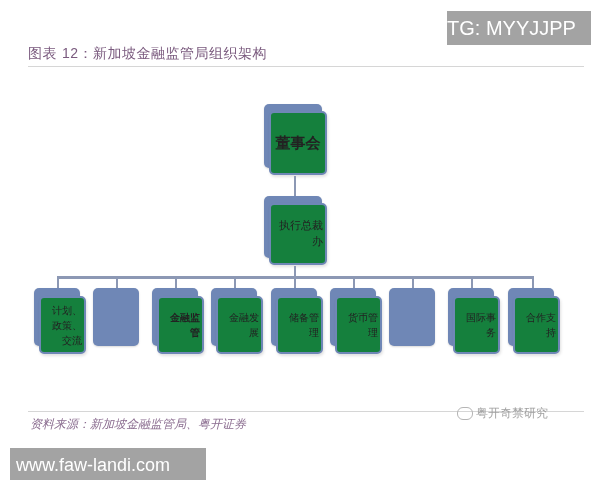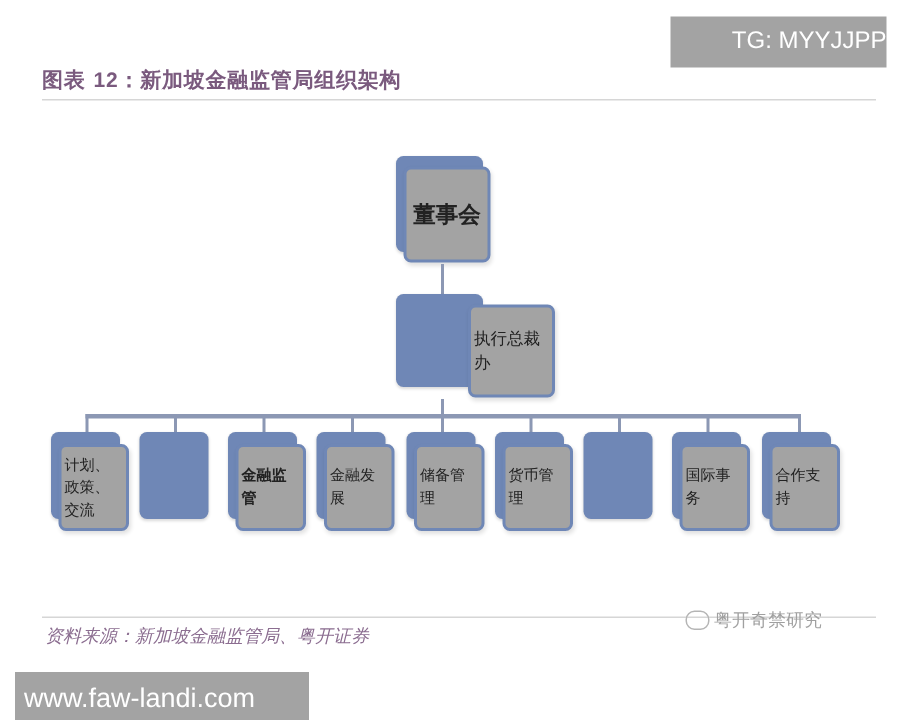--- a/index.html
+++ b/index.html
@@ -1,31 +1,31 @@
 <!DOCTYPE html>
 <html><head>
 <meta charset="utf-8">
 <style>
   html, body { margin:0; padding:0; }
   body { width:600px; height:480px; background:#ffffff; position:relative; overflow:hidden;
          font-family:"DejaVu Serif", serif; }
   .abs { position:absolute; }
   .tg-badge { left:447px; top:11px; width:144px; height:34px; background:#a3a3a3; color:#fff;
-              font-family:"Liberation Sans", sans-serif; font-size:16px; line-height:34px; text-align:right; }
-  .fig-title { left:28px; top:45px; font-size:14px; color:#7a5a7e; font-weight:bold; letter-spacing:0.5px; }
+              font-family:"Liberation Sans", sans-serif; font-size:20px; line-height:34px; text-align:left; }
+  .fig-title { left:28px; top:45px; font-size:14px; color:#7a5a7e; font-weight:normal; letter-spacing:0.5px; }
   .fig-title .num { font-family:"Liberation Sans", sans-serif; }
   .rule { height:1px; background:#d6d6d6; }
   .card { position:absolute; }
   .card .back { position:absolute; left:0; top:0; border-radius:5px; background:#6f87b6;
                 box-shadow:0 1px 2px rgba(0,0,0,0.15); }
-  .card .front { position:absolute; border-radius:5px; background:#a3a3a3; border:2px solid #6f87b6;
-                 box-sizing:border-box; display:flex; align-items:center; justify-content:center; text-align:left;
+  .card .front { position:absolute; border-radius:5px; background:#15803d; border:2px solid #6f87b6;
+                 box-sizing:border-box; display:flex; align-items:center; justify-content:center; text-align:right;
                  font-size:10px; color:#222; line-height:1.5; padding:2px; box-shadow:1px 2px 3px rgba(0,0,0,0.12); }
   .card.big .front { font-size:15px; font-weight:bold; }
-  .card.mid .front { font-size:11px;margin-left:43px; }
+  .card.mid .front { font-size:11px; }
   .line { position:absolute; background:#8c98b4; }
   .source { left:30px; top:416px; font-size:12px; color:#8b6d90; font-style:italic; }
   .watermark { left:457px; top:405px; font-size:12px; color:#a0a0a0; font-family:"Liberation Sans", sans-serif; }
   .wm-icon { display:inline-block; width:14px; height:11px; border:1px solid #b5b5b5; border-radius:6px; vertical-align:middle; margin-right:3px; }
   .url-badge { left:10px; top:448px; width:196px; height:34px; background:#a3a3a3; color:#fff;
                font-family:"Liberation Sans", sans-serif; font-size:18px; line-height:34px; padding-left:6px; box-sizing:border-box; }
 </style>
 </head>
 <body>
 

